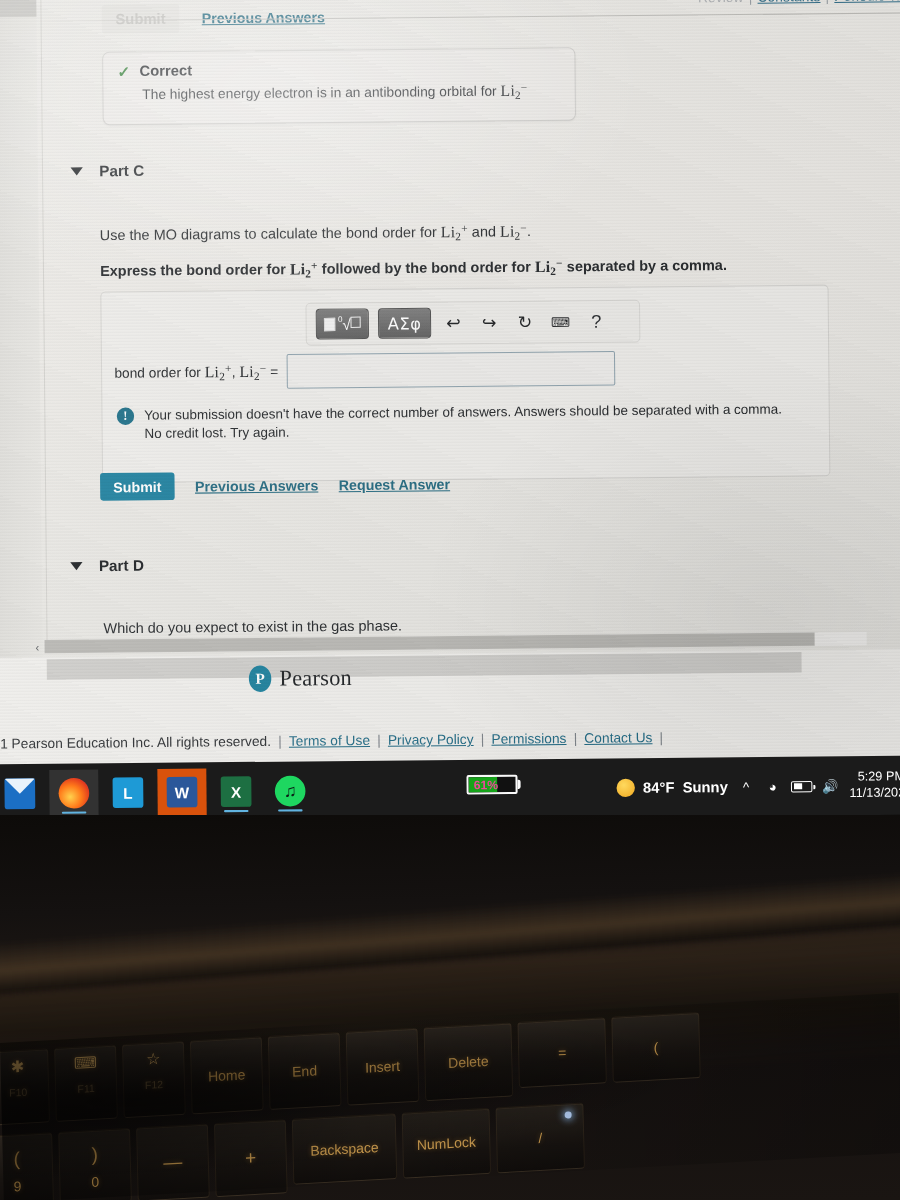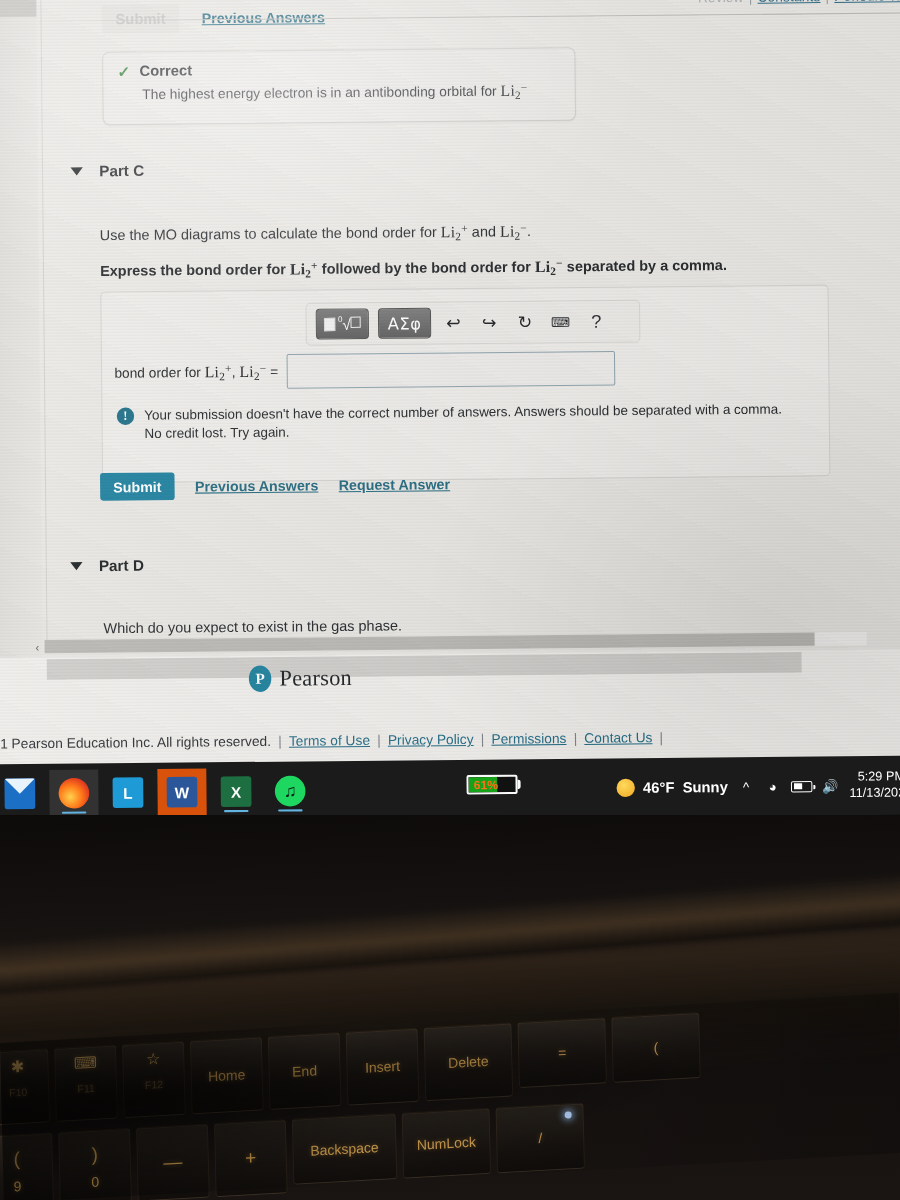--- a/index.html
+++ b/index.html
@@ -365,21 +365,21 @@
     height: 19px; width: 50px;
     background: #111; position: relative; overflow: hidden;
     display: flex; align-items: center;
   }
   .batt-fill {
     position: absolute; left: 0; top: 0; bottom: 0;
     width: 61%; background: #16a31a;
   }
   .batt-text {
     position: relative; z-index: 2;
-    color: #f97316; font-size: 12px; font-weight: 700;
+    color: #ec4899; font-size: 12px; font-weight: 700;
     padding-left: 5px;
     font-family: "Liberation Sans", sans-serif;
   }
   .batt-cap {
     width: 3px; height: 9px; background: #fafafa; border-radius: 0 2px 2px 0;
   }
 
   .tb-right {
     position: absolute; right: 2px; top: 0; height: 58px;
     display: flex; align-items: center; gap: 10px;
@@ -645,21 +645,21 @@
         <div class="batt-body">
           <div class="batt-fill" style="width: 61%;"></div>
           <span class="batt-text">61%</span>
         </div>
         <div class="batt-cap"></div>
       </div>
 
       <div class="tb-right">
         <div class="weather">
           <span class="sun-dot"></span>
-          <span>46°F</span>
+          <span>84°F</span>
           <span>Sunny</span>
         </div>
         <div class="tray-ico">^</div>
         <div class="tray-ico">◕</div>
         <div class="tray-ico">
             <span class="tray-batt"></span>
           </div>
         <div class="tray-ico">🔊</div>
         <div class="clock">
           <div>5:29 PM</div>

